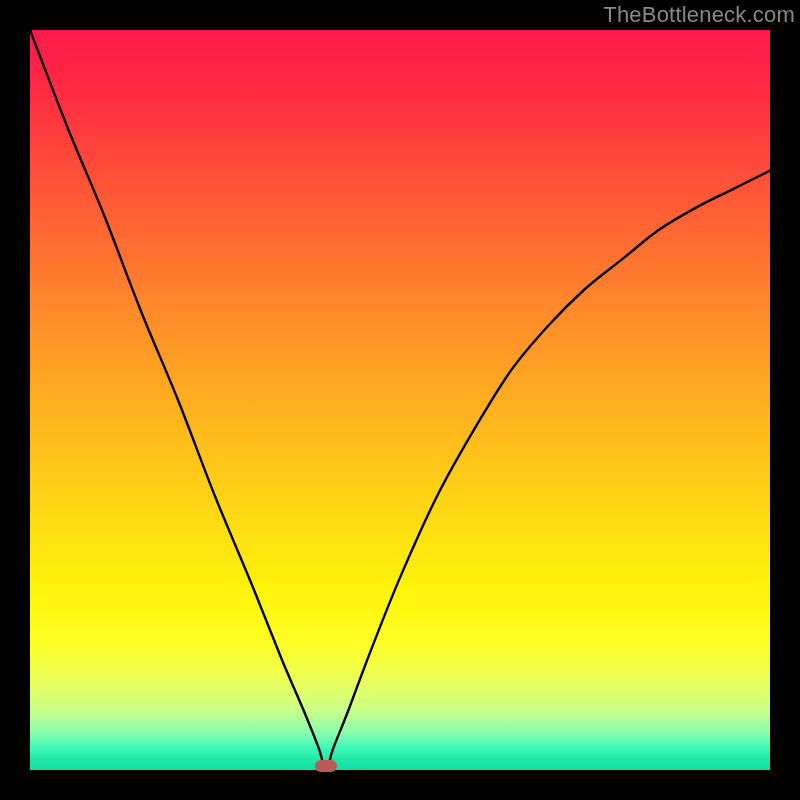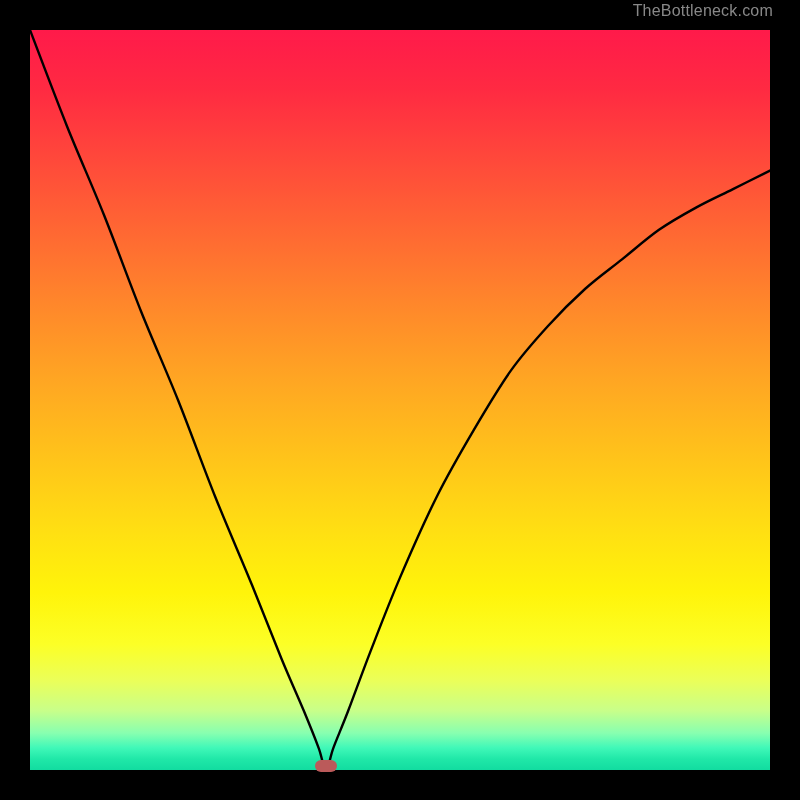--- a/index.html
+++ b/index.html
@@ -50,23 +50,23 @@
     position: absolute;
     width: 22px;
     height: 12px;
     background: #bb5a5a;
     border-radius: 6px;
     transform: translate(-50%, -50%);
   }
   .watermark {
     position: absolute;
     top: 2px;
-    right: 27px;
+    right: 5px;
     font-family: Arial, Helvetica, sans-serif;
-    font-size: 16px;
+    font-size: 22px;
     color: #888;
     letter-spacing: 0.2px;
   }
 </style>
 </head>
 <body>
 
 <div class="frame">
 
   <div class="plot-area">

